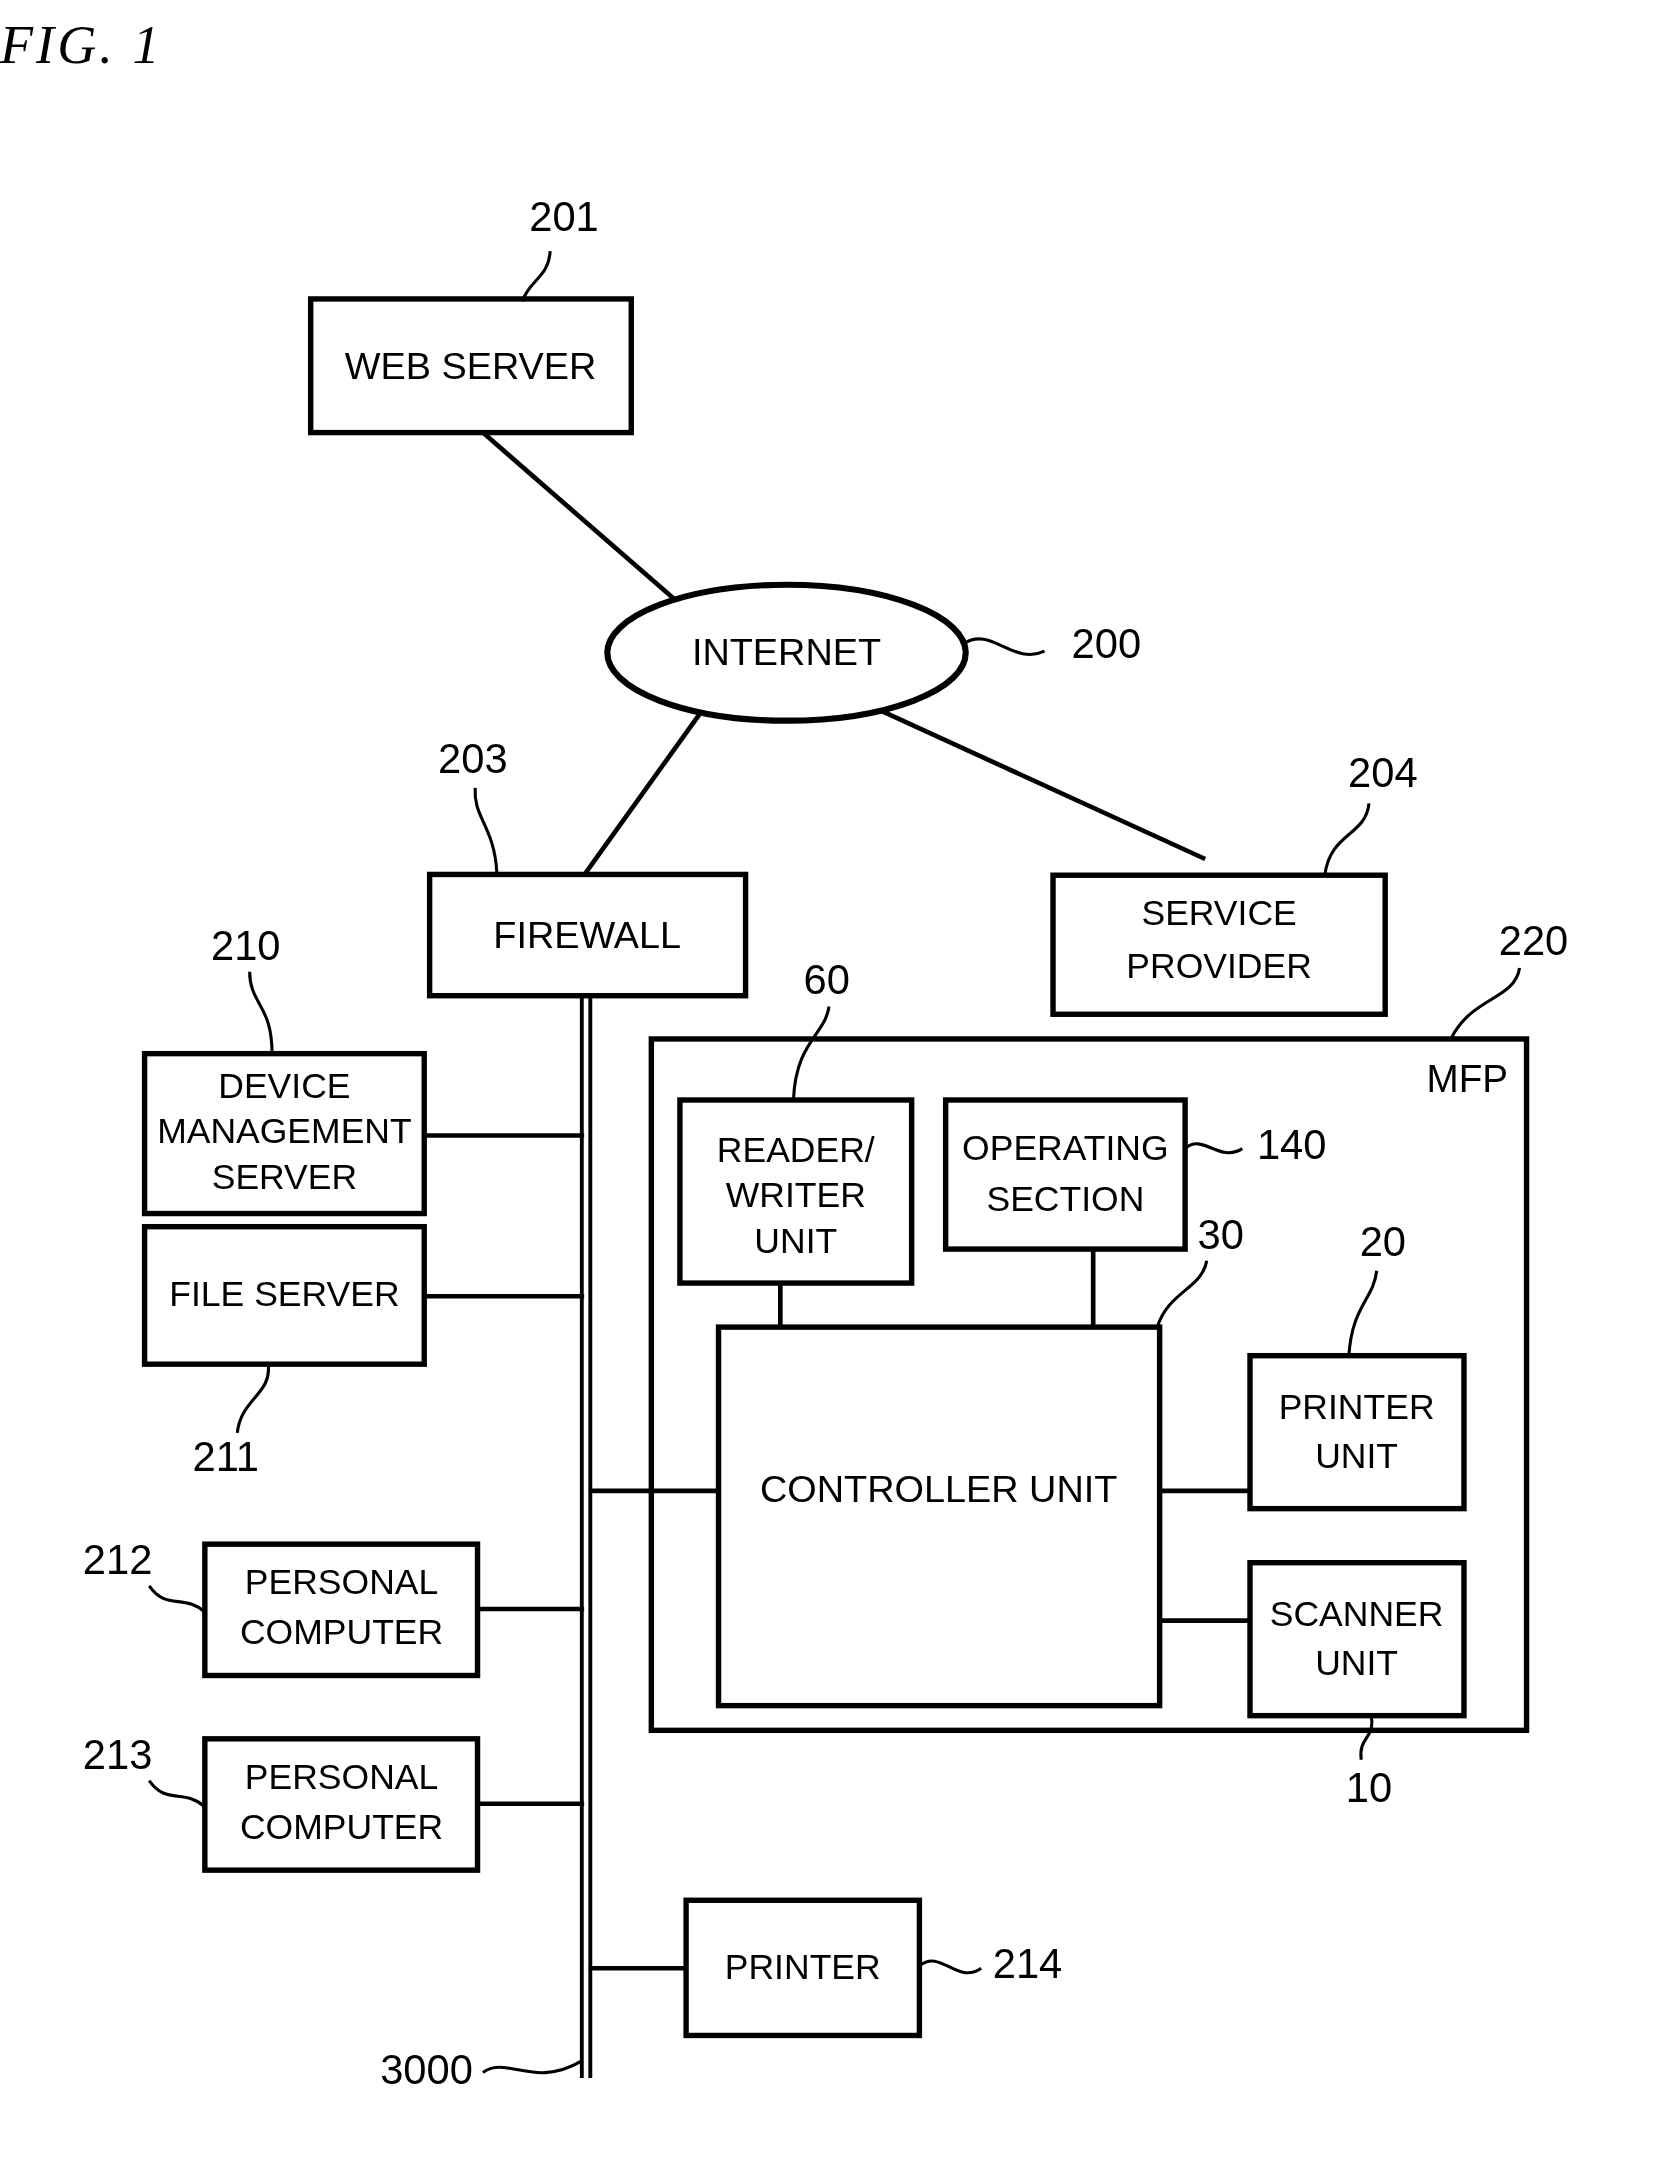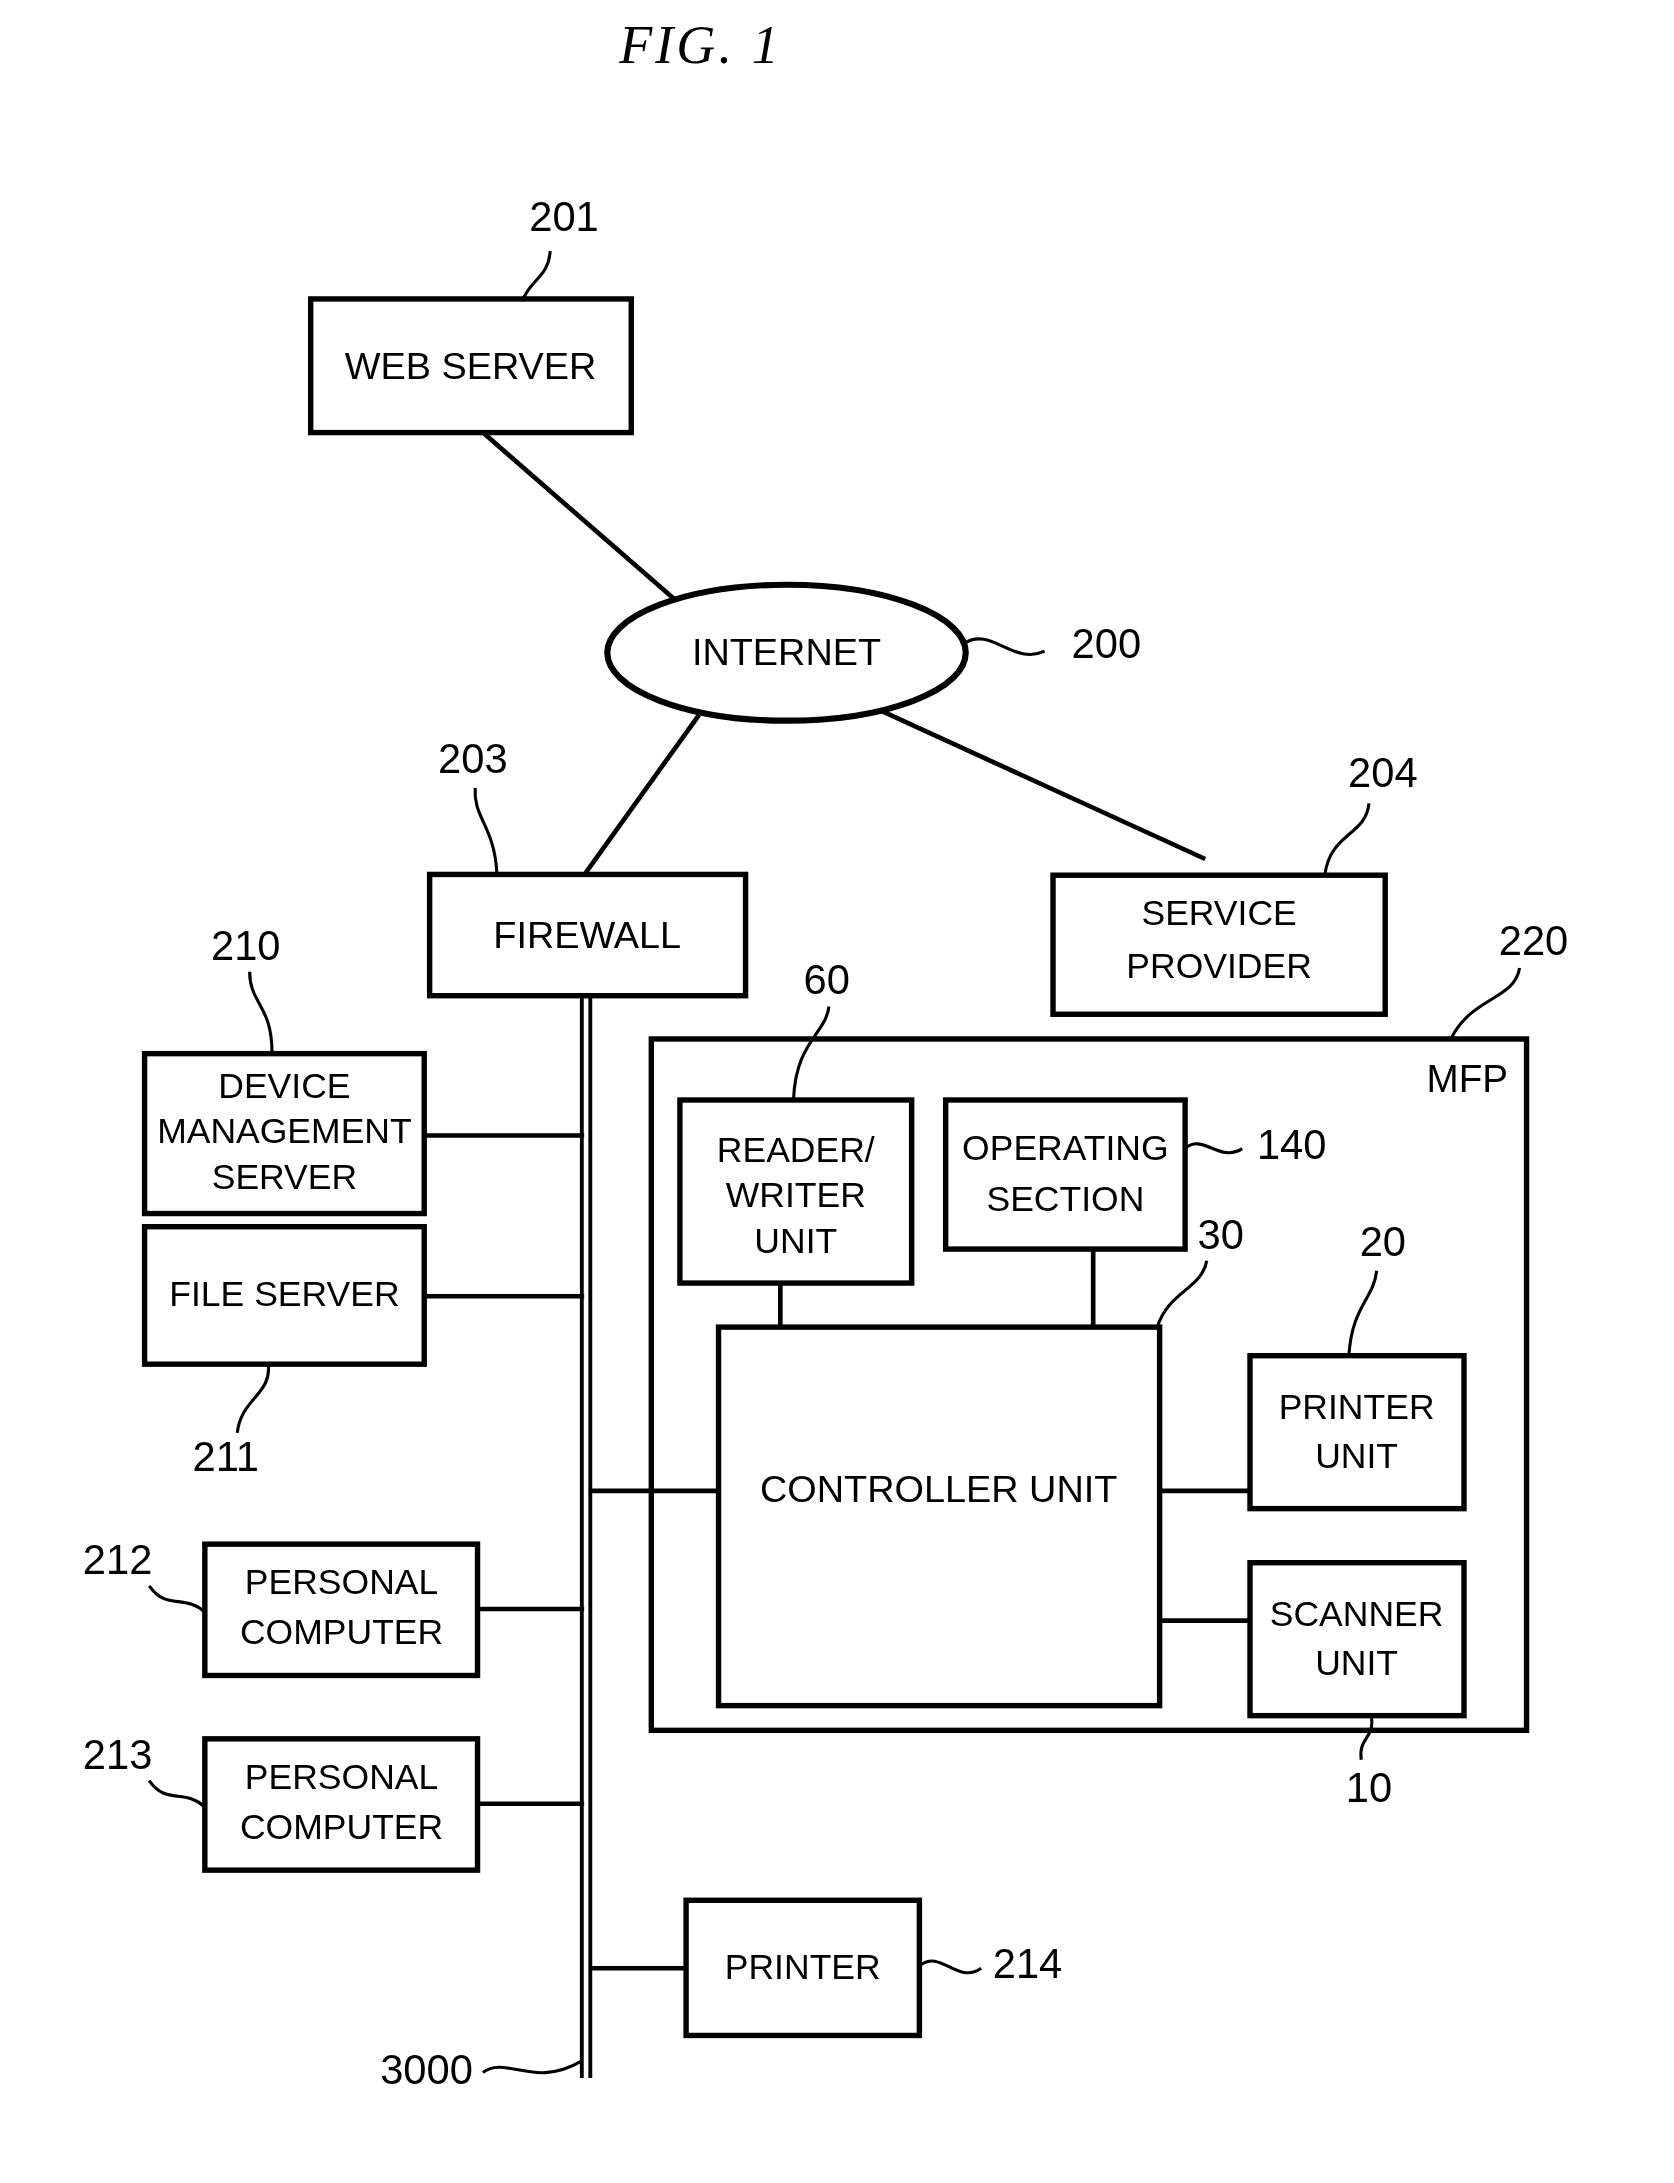--- a/index.html
+++ b/index.html
@@ -19,21 +19,21 @@
     left: 0;
     top: 0;
     width: 1675px;
     height: 2183px;
   }
   .fig-title {
     position: absolute;
     left: 0;
     top: 14px;
     width: 1401px;
-    text-align: center;
+    text-align: left;
     font-family: "Liberation Serif", "DejaVu Serif", serif;
     font-style: italic;
     font-size: 54px;
     letter-spacing: 3.1px;
     color: #000;
     user-select: none;
   }
   svg.diagram {
     position: absolute;
     left: 0;

